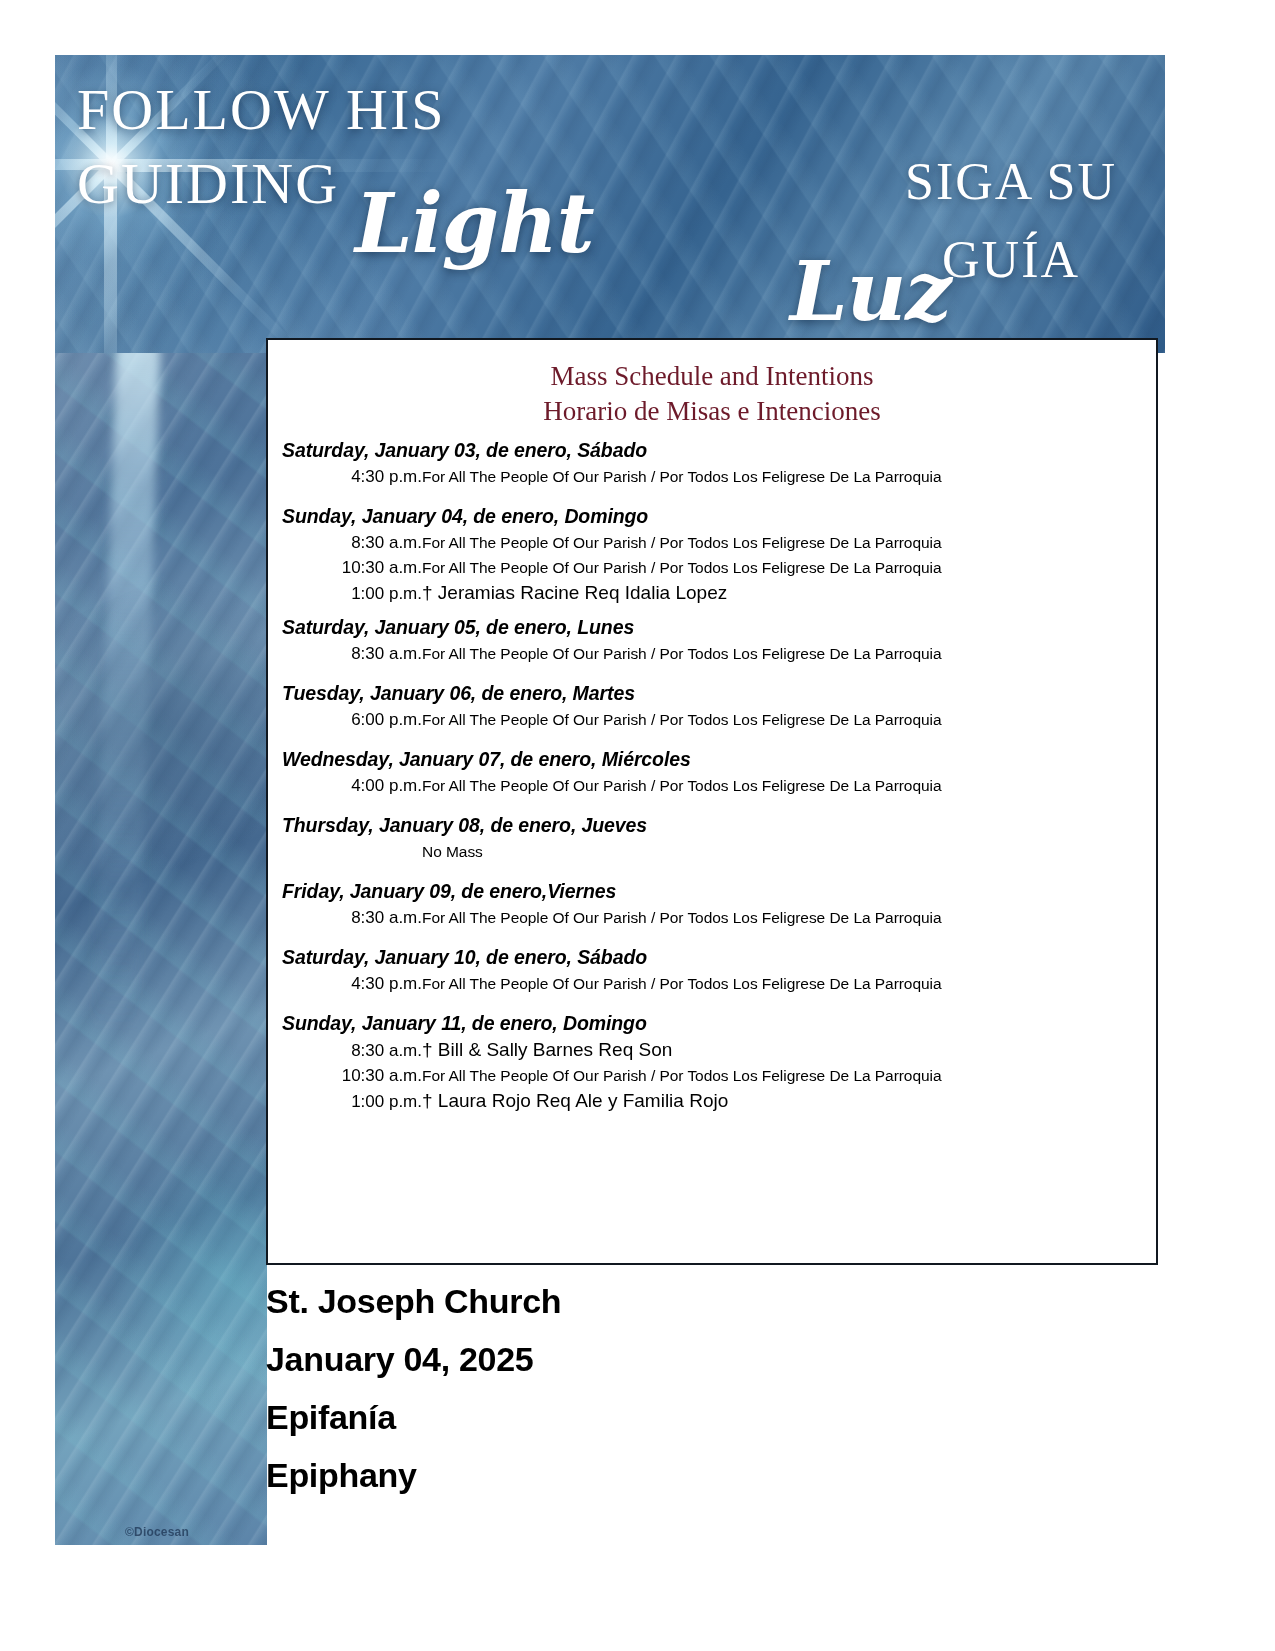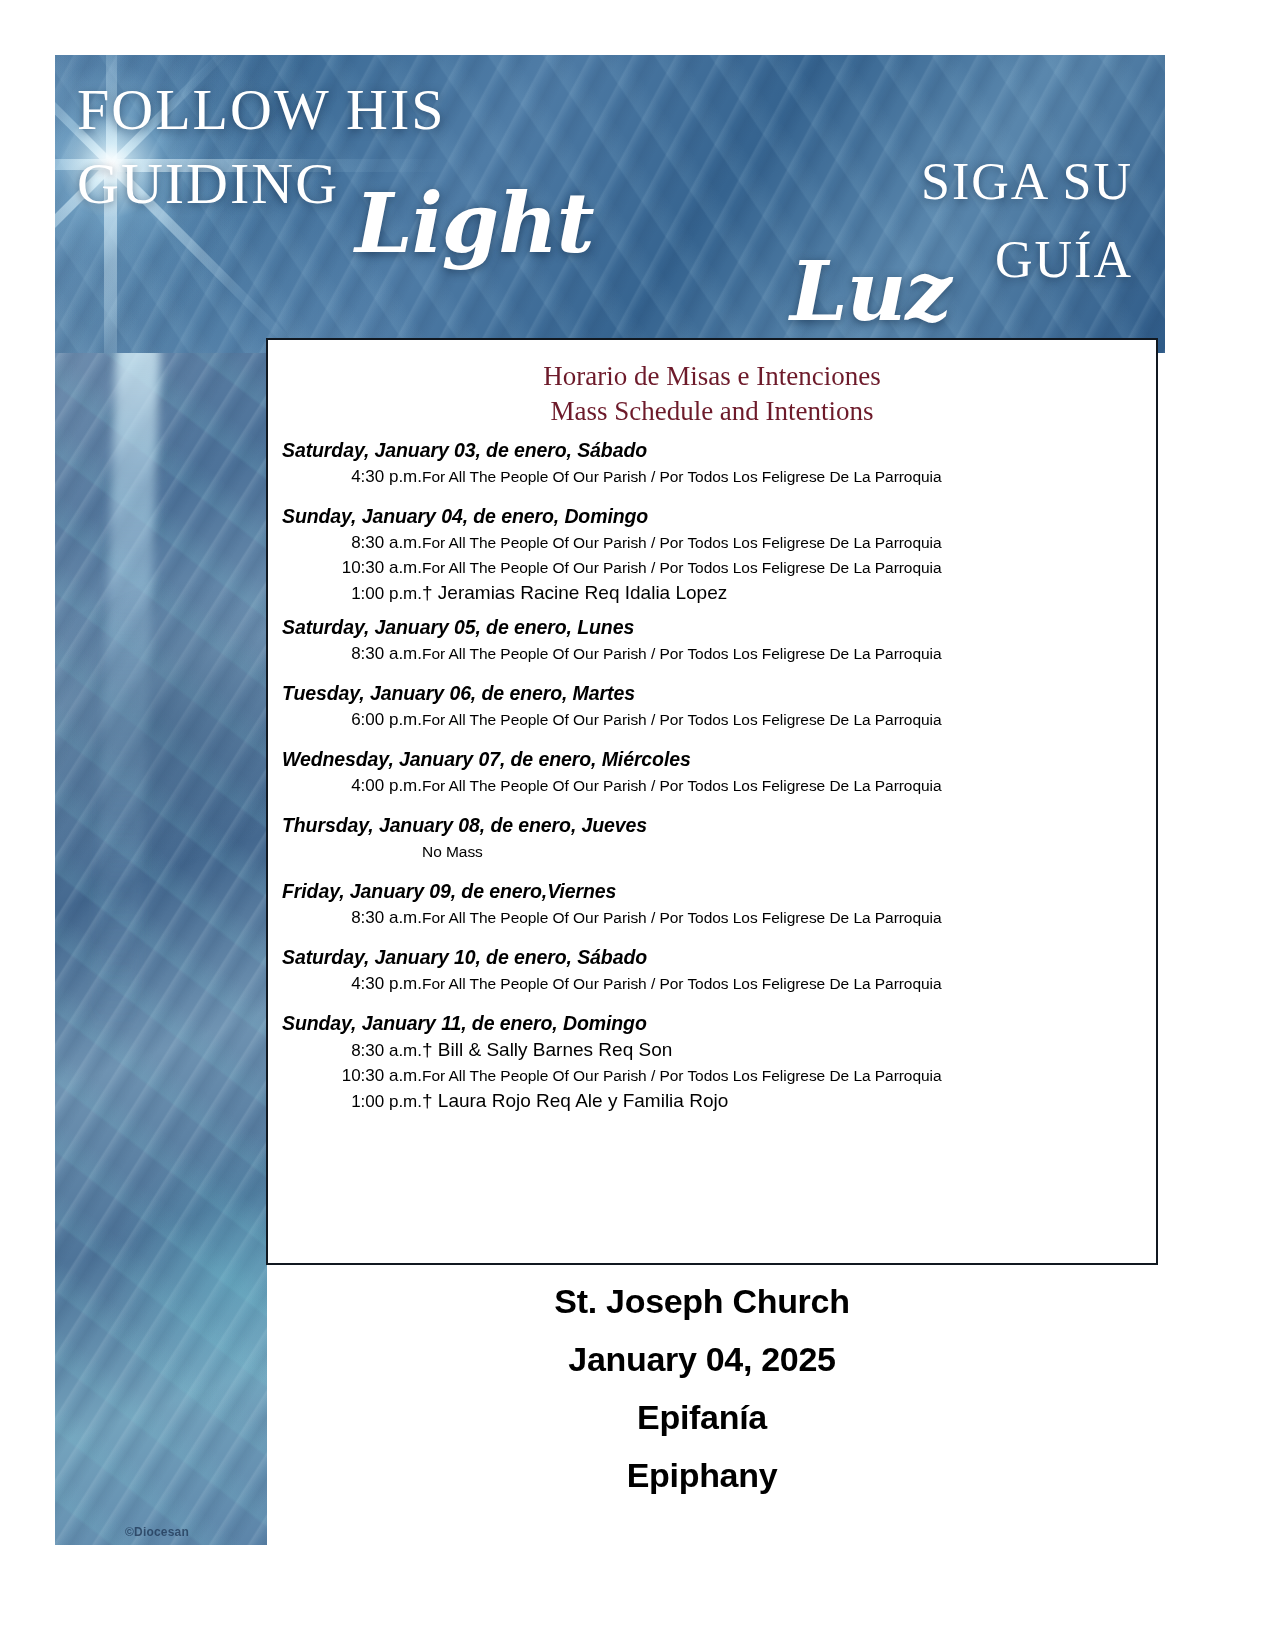--- a/index.html
+++ b/index.html
@@ -161,28 +161,28 @@
     color: #ffffff;
     font-family: "Liberation Serif", serif;
     font-size: 58px;
     line-height: 74px;
     letter-spacing: 2px;
     text-shadow: 0 2px 8px rgba(12,35,62,0.55);
     white-space: pre-line;
   }
   .hl-es {
     position: absolute;
-    right: 32px;
+    right: 48px;
     top: 88px;
     color: #ffffff;
     font-family: "Liberation Serif", serif;
     font-size: 52px;
     line-height: 78px;
     letter-spacing: 2px;
-    text-align: right;
+    text-align: center;
     text-shadow: 0 2px 8px rgba(12,35,62,0.55);
   }
   .script {
     font-family: "DejaVu Serif", serif;
     font-style: italic;
     font-weight: bold;
     font-size: 82px;
     letter-spacing: -1px;
     text-shadow: 0 2px 10px rgba(12,35,62,0.6);
   }
@@ -255,24 +255,23 @@
     letter-spacing: -0.05px;
   }
   .mass-int.special {
     font-size: 19px;
     letter-spacing: 0px;
   }
 
   
   .footer {
     position: absolute;
-    left: 256px;
+    left: 266px;
     top: 1272px;
     width: 892px;
-    text-align: center;
   }
   .footer div {
     font-size: 34px;
     font-weight: bold;
     color: #000000;
     line-height: 58px;
     letter-spacing: -0.3px;
   }
 </style>
 </head>
@@ -307,22 +306,22 @@
     <div class="tex"></div>
     <div class="tex2"></div>
     <div class="beam"></div>
     <div class="blob1"></div>
     <div class="blob2"></div>
     <div class="watermark">©Diocesan</div>
   </div>
 
   <div class="schedule-box">
     <div class="sched-title">
+      <span class="l2">Mass Schedule and Intentions</span>
       <span class="l2">Horario de Misas e Intenciones</span>
-      <span class="l2">Mass Schedule and Intentions</span>
     </div>
     <div class="sched-list" id="sched-list">
         <div class="day-block">
           <div class="day-head">Saturday, January 03, de enero, Sábado</div>
           <div class="mass-row">
             <div class="mass-time">4:30 p.m.</div>
             <div class="mass-int">For All The People Of Our Parish / Por Todos Los Feligrese De La Parroquia</div>
           </div>
         </div>
         <div class="day-block tight">

